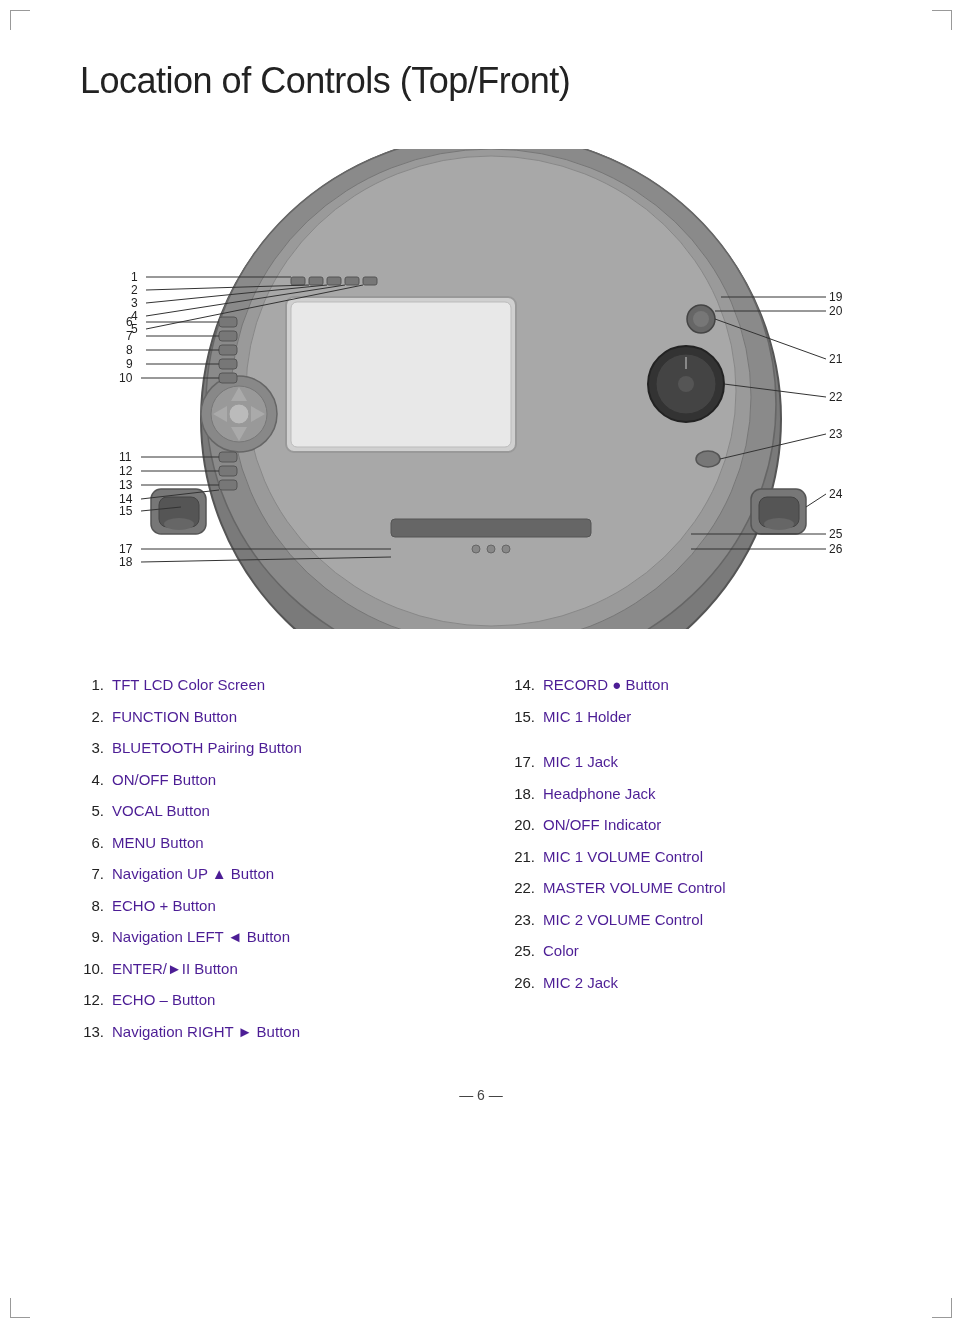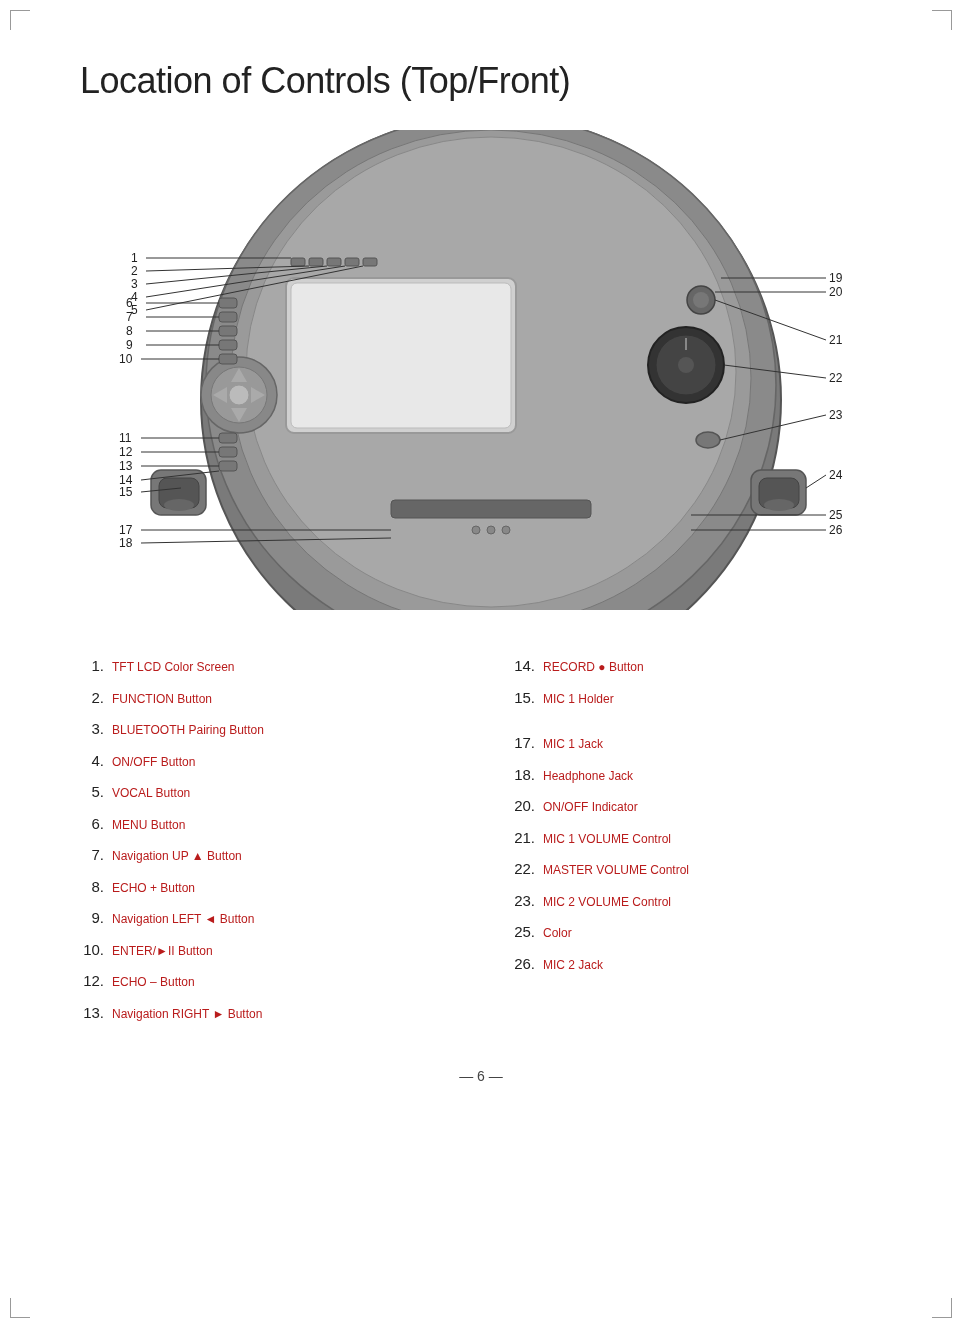--- a/index.html
+++ b/index.html
@@ -26,21 +26,21 @@
     .corner-br { bottom: 10px; right: 10px; border-width: 0 1px 1px 0; }
 
     .page-content {
       padding: 60px 80px 60px 80px;
     }
 
     .page-title {
       font-size: 36px;
       font-weight: 300;
       color: #222;
-      margin-bottom: 28px;
+      margin-bottom: 47px;
       letter-spacing: -0.5px;
     }
 
     
     .diagram-container {
       position: relative;
       width: 780px;
       height: 480px;
       margin: 0 auto 40px auto;
     }
@@ -83,22 +83,22 @@
 
     .list-item .num {
       min-width: 32px;
       text-align: right;
       padding-right: 8px;
       font-size: 15px;
       color: #222;
     }
 
     .list-item .desc {
-      font-size: 12px;
-      color: #b91c1c;
+      font-size: 15px;
+      color: #4c1d95;
     }
 
     .list-item-spacer {
       height: 14px;
     }
 
     
     .page-number {
       text-align: center;
       margin-top: 40px;

